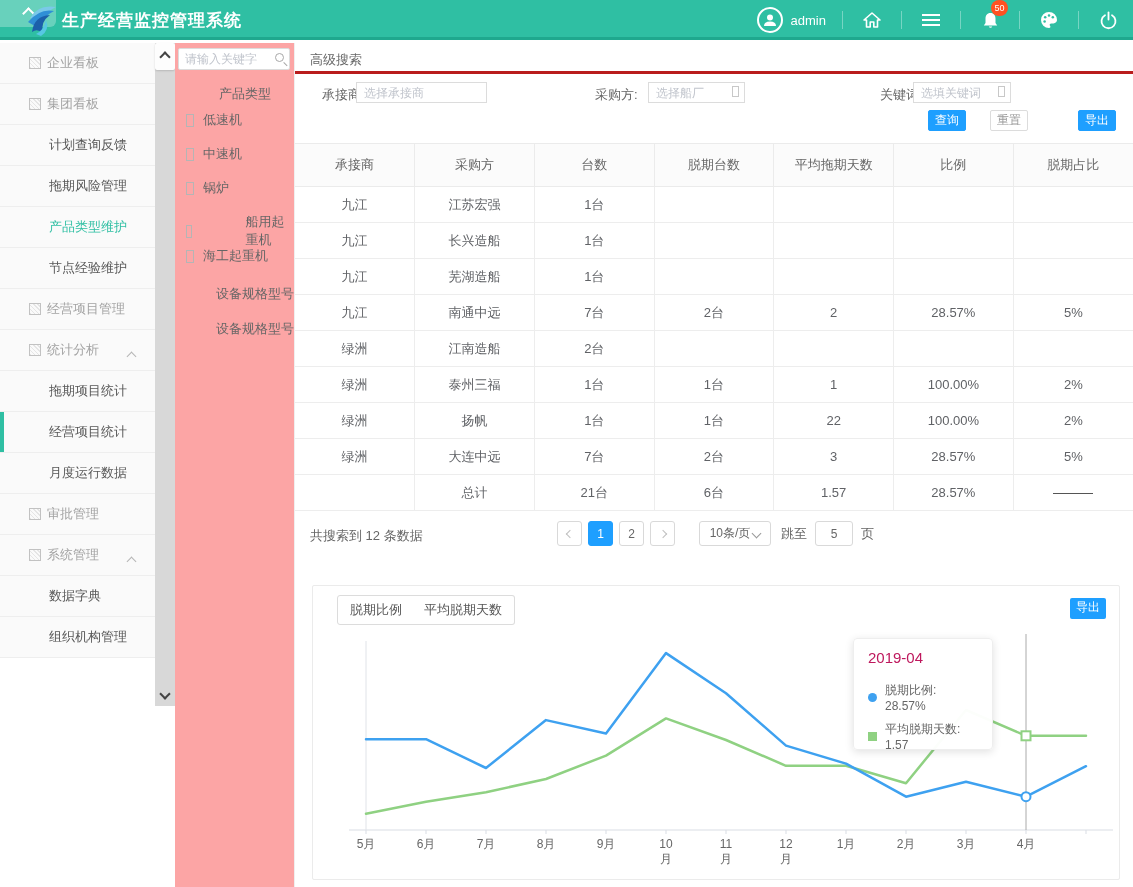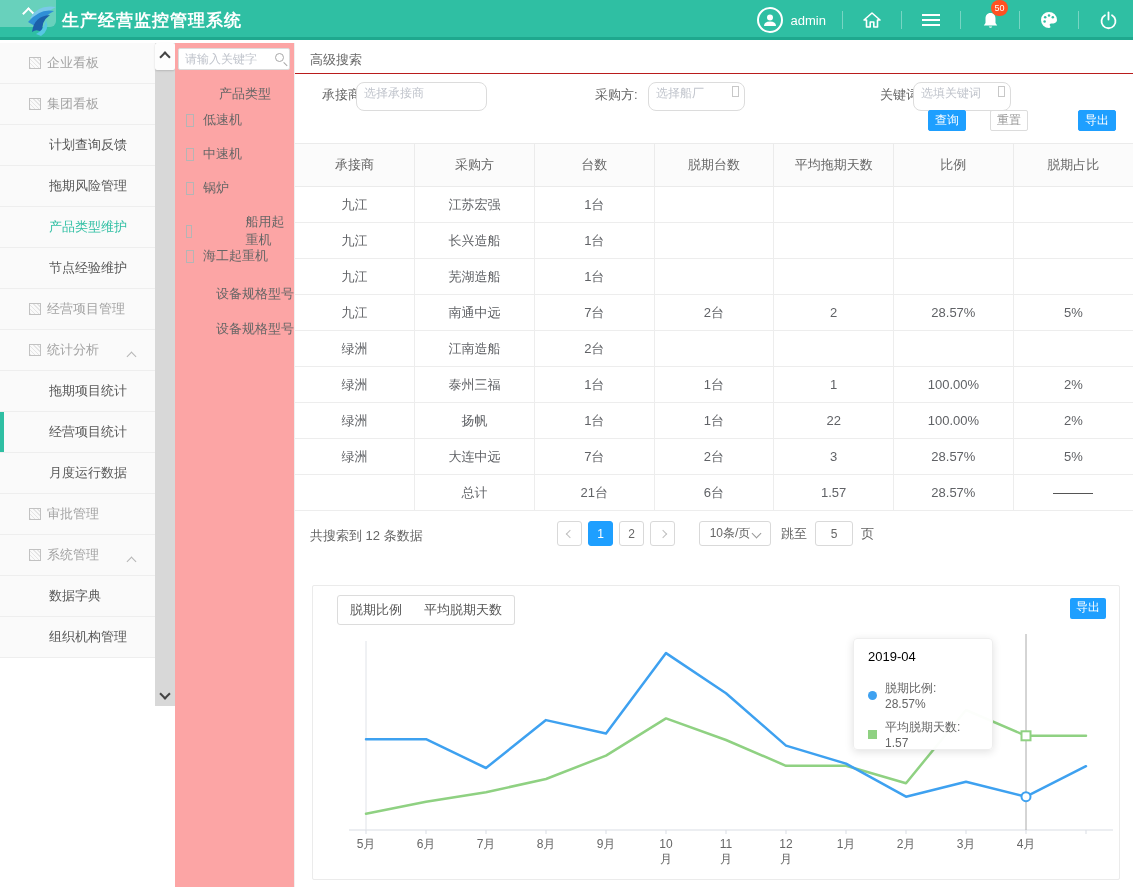--- a/index.html
+++ b/index.html
@@ -57,25 +57,25 @@
   .tree-search input::placeholder { color:#C0C4CC; }
   .mag { position:absolute; right:5px; top:4px; width:9px; height:9px; border:1px solid #A8A8A8; border-radius:50%; }
   .mag:after { content:""; position:absolute; left:8px; top:8px; width:5px; height:1px; background:#A8A8A8; transform:rotate(45deg); transform-origin:0 0; }
   .tree-root { position:absolute; left:44px; top:42px; color:#666; }
   .tree-item { position:absolute; left:11px; display:flex; align-items:center; color:#666; cursor:pointer; }
   .tofu { display:inline-block; width:8px; height:13px; border:1px solid #B5B5B5; margin-right:9px; }
   .tree-leaf { position:absolute; left:41px; color:#666; cursor:pointer; }
 
   
   .main { position:absolute; left:295px; top:43px; width:838px; height:844px; background:#fff; }
-  .adv-bar { position:absolute; left:0; top:0; width:838px; height:31px; border-bottom:1px solid #b91c1c; }
+  .adv-bar { position:absolute; left:0; top:0; width:838px; height:31px; border-bottom:3px solid #b91c1c; }
   .adv-bar span { position:absolute; left:15px; top:8px; color:#666; }
 
   .field-label { position:absolute; top:43px; color:#666; }
-  .input-box { position:absolute; top:39px; height:29px; border:1px solid #DCDCDC; border-radius:8px; background:#fff; }
+  .input-box { position:absolute; top:39px; height:21px; border:1px solid #DCDCDC; border-radius:0; background:#fff; }
   .input-box input { position:absolute; left:7px; top:2px; right:16px; height:15px; border:none; outline:none; font-size:12px; color:#666; font-family:inherit; width:calc(100% - 24px); }
   .input-box input::placeholder { color:#C0C4CC; }
   .input-box .tofu { position:absolute; right:5px; top:3px; margin:0; width:7px; height:11px; border-color:#C8C8C8; }
 
   .btn { position:absolute; top:67px; height:21px; padding:0 6px; font-size:12px; line-height:19px; border-radius:2px; cursor:pointer; text-align:center; }
   .btn.blue { background:var(--accent,#1E9FFF); color:#fff; border:1px solid var(--accent,#1E9FFF); }
   .btn.plain { background:#fff; color:#999; border:1px solid #DCDCDC; }
 
   
   table.grid { position:absolute; left:0; top:100px; width:838px; border-collapse:collapse; table-layout:fixed; }
@@ -105,21 +105,21 @@
   .tab { position:absolute; top:9px; height:30px; line-height:28px; padding:0 12px; border:1px solid #DCDCDC; background:#fff; color:#555; cursor:pointer; font-size:13px; }
   .tab.t0 { left:24px; border-radius:3px 0 0 3px; }
   .tab.t1 { left:99px; border-radius:0 3px 3px 0; border-left:none; }
   .chart-export { position:absolute; right:13px; top:12px; height:21px; padding:0 6px; font-size:12px; line-height:19px;
     background:var(--accent,#1E9FFF); color:#fff; border-radius:2px; cursor:pointer; }
   .chart-svg { position:absolute; left:0; top:40px; }
 
   
   .tooltip { position:absolute; left:540px; top:52px; width:140px; height:112px; background:rgba(255,255,255,.97);
     border:1px solid #EEE; border-radius:4px; box-shadow:0 2px 8px rgba(0,0,0,.12); padding:10px 14px; z-index:5; }
-  .tt-title { color:#000000; font-size:13px; margin-bottom:16px; }
+  .tt-title { color:#be185d; font-size:15px; margin-bottom:16px; }
   .tt-row { display:flex; align-items:center; margin-top:8px; color:#666; font-size:12px; }
   .tt-marker { width:9px; height:9px; margin-right:8px; flex:none; }
   .tt-marker.circle { border-radius:50%; }
 </style>
 </head>
 <body>
 
 <div class="header">
   <div class="collapse-box">
     <span class="chev up white"></span>

